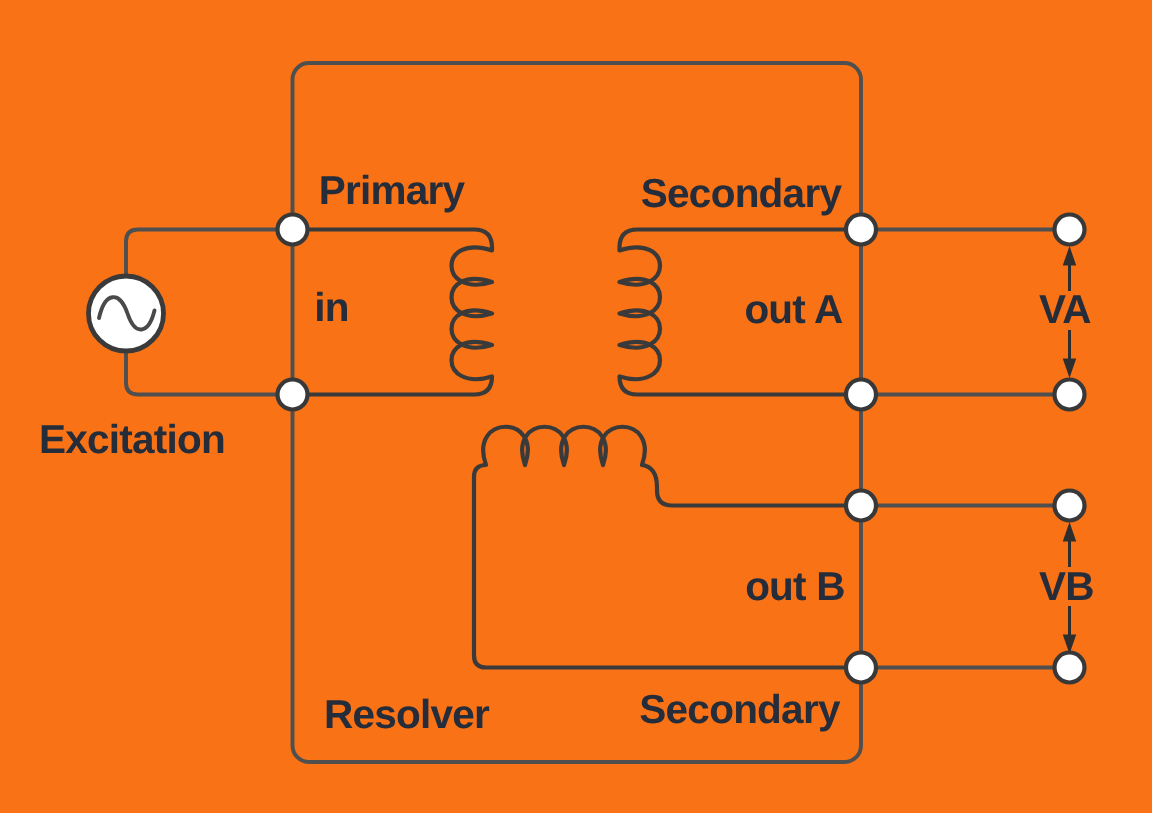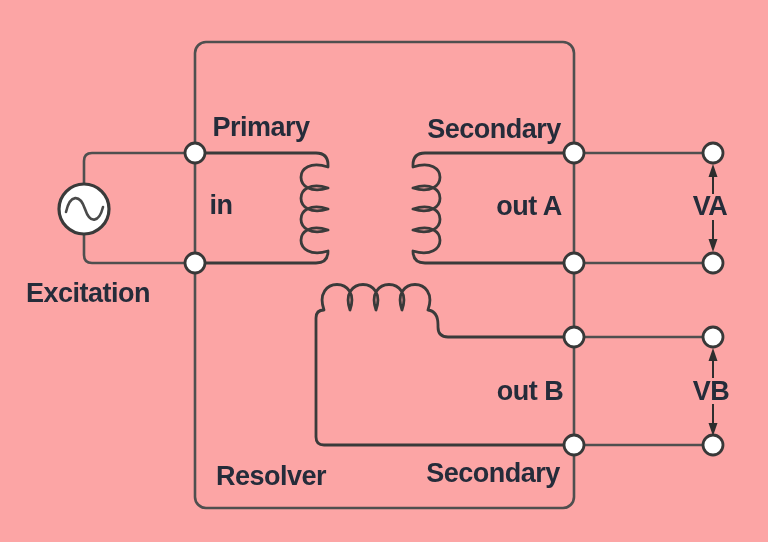--- a/index.html
+++ b/index.html
@@ -5,21 +5,21 @@
   html, body {
     margin: 0;
     padding: 0;
     background: #ffffff;
     font-family: "Liberation Sans", sans-serif;
   }
   .stage {
     position: relative;
     width: 768px;
     height: 542px;
-    background: #fca5a5;
+    background: #f97316;
     overflow: hidden;
   }
   svg { display: block; }
   .wire {
     fill: none;
     stroke: #4f4f4f;
     stroke-width: 2.6;
     stroke-linecap: round;
     stroke-linejoin: round;
   }

